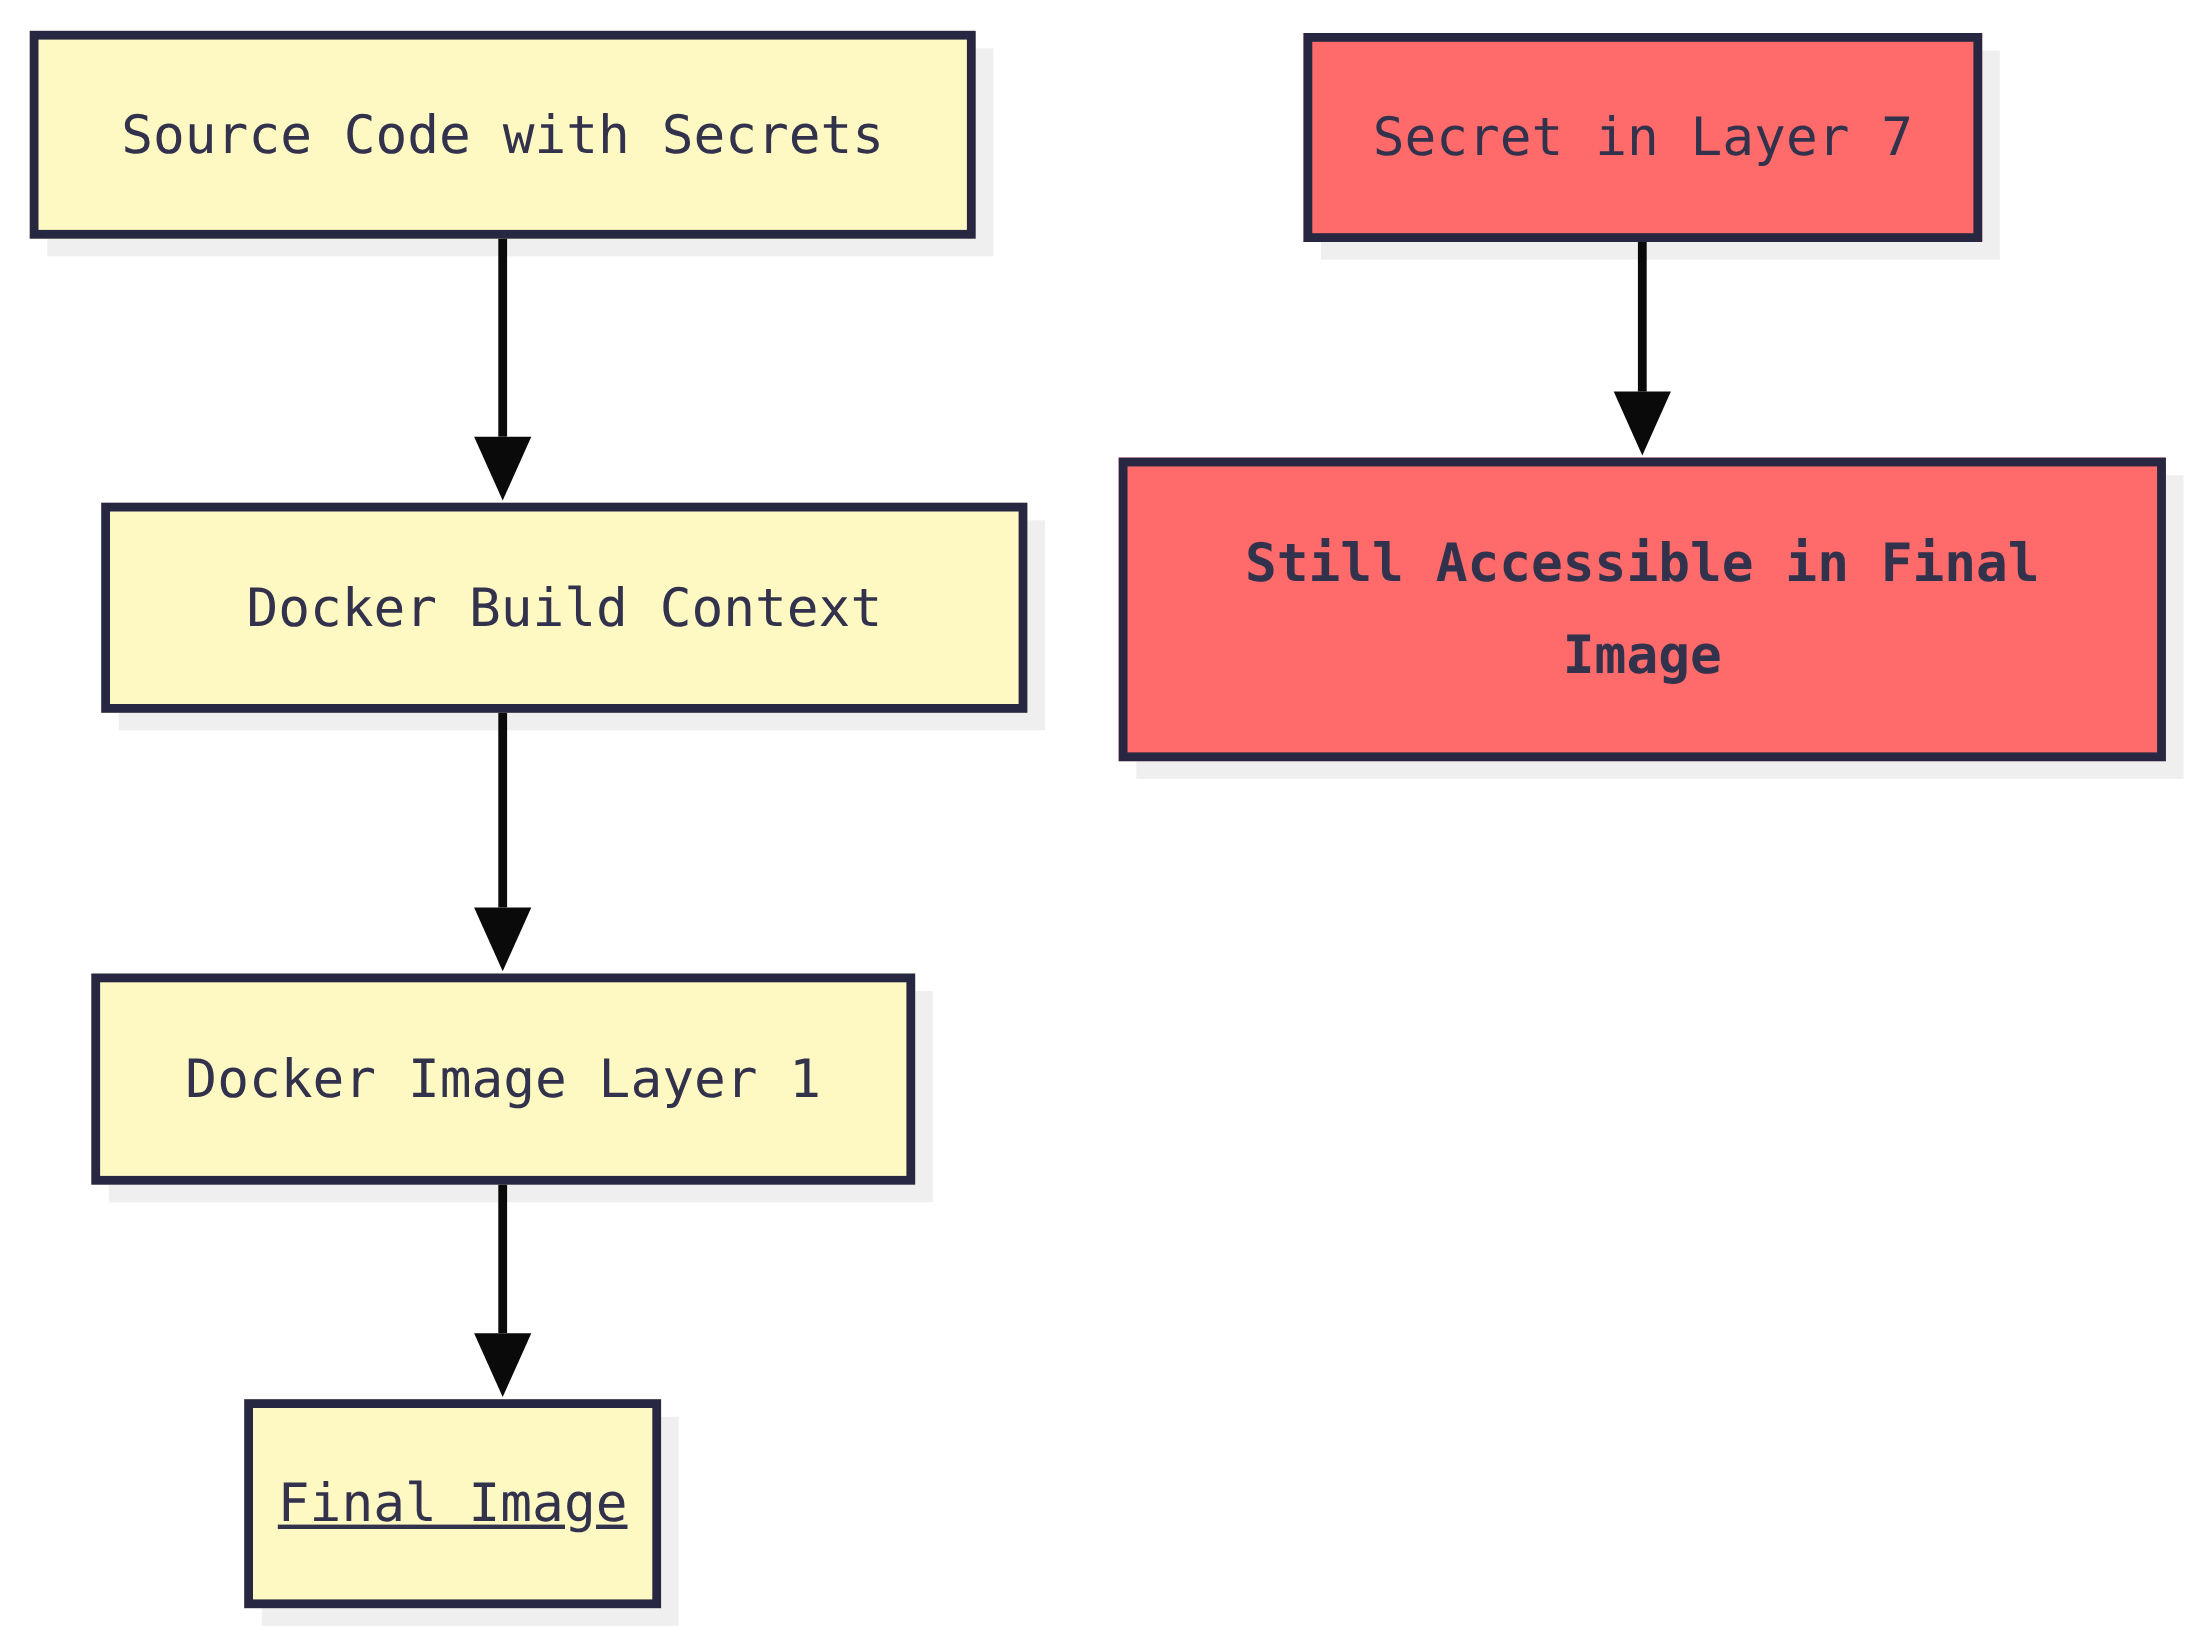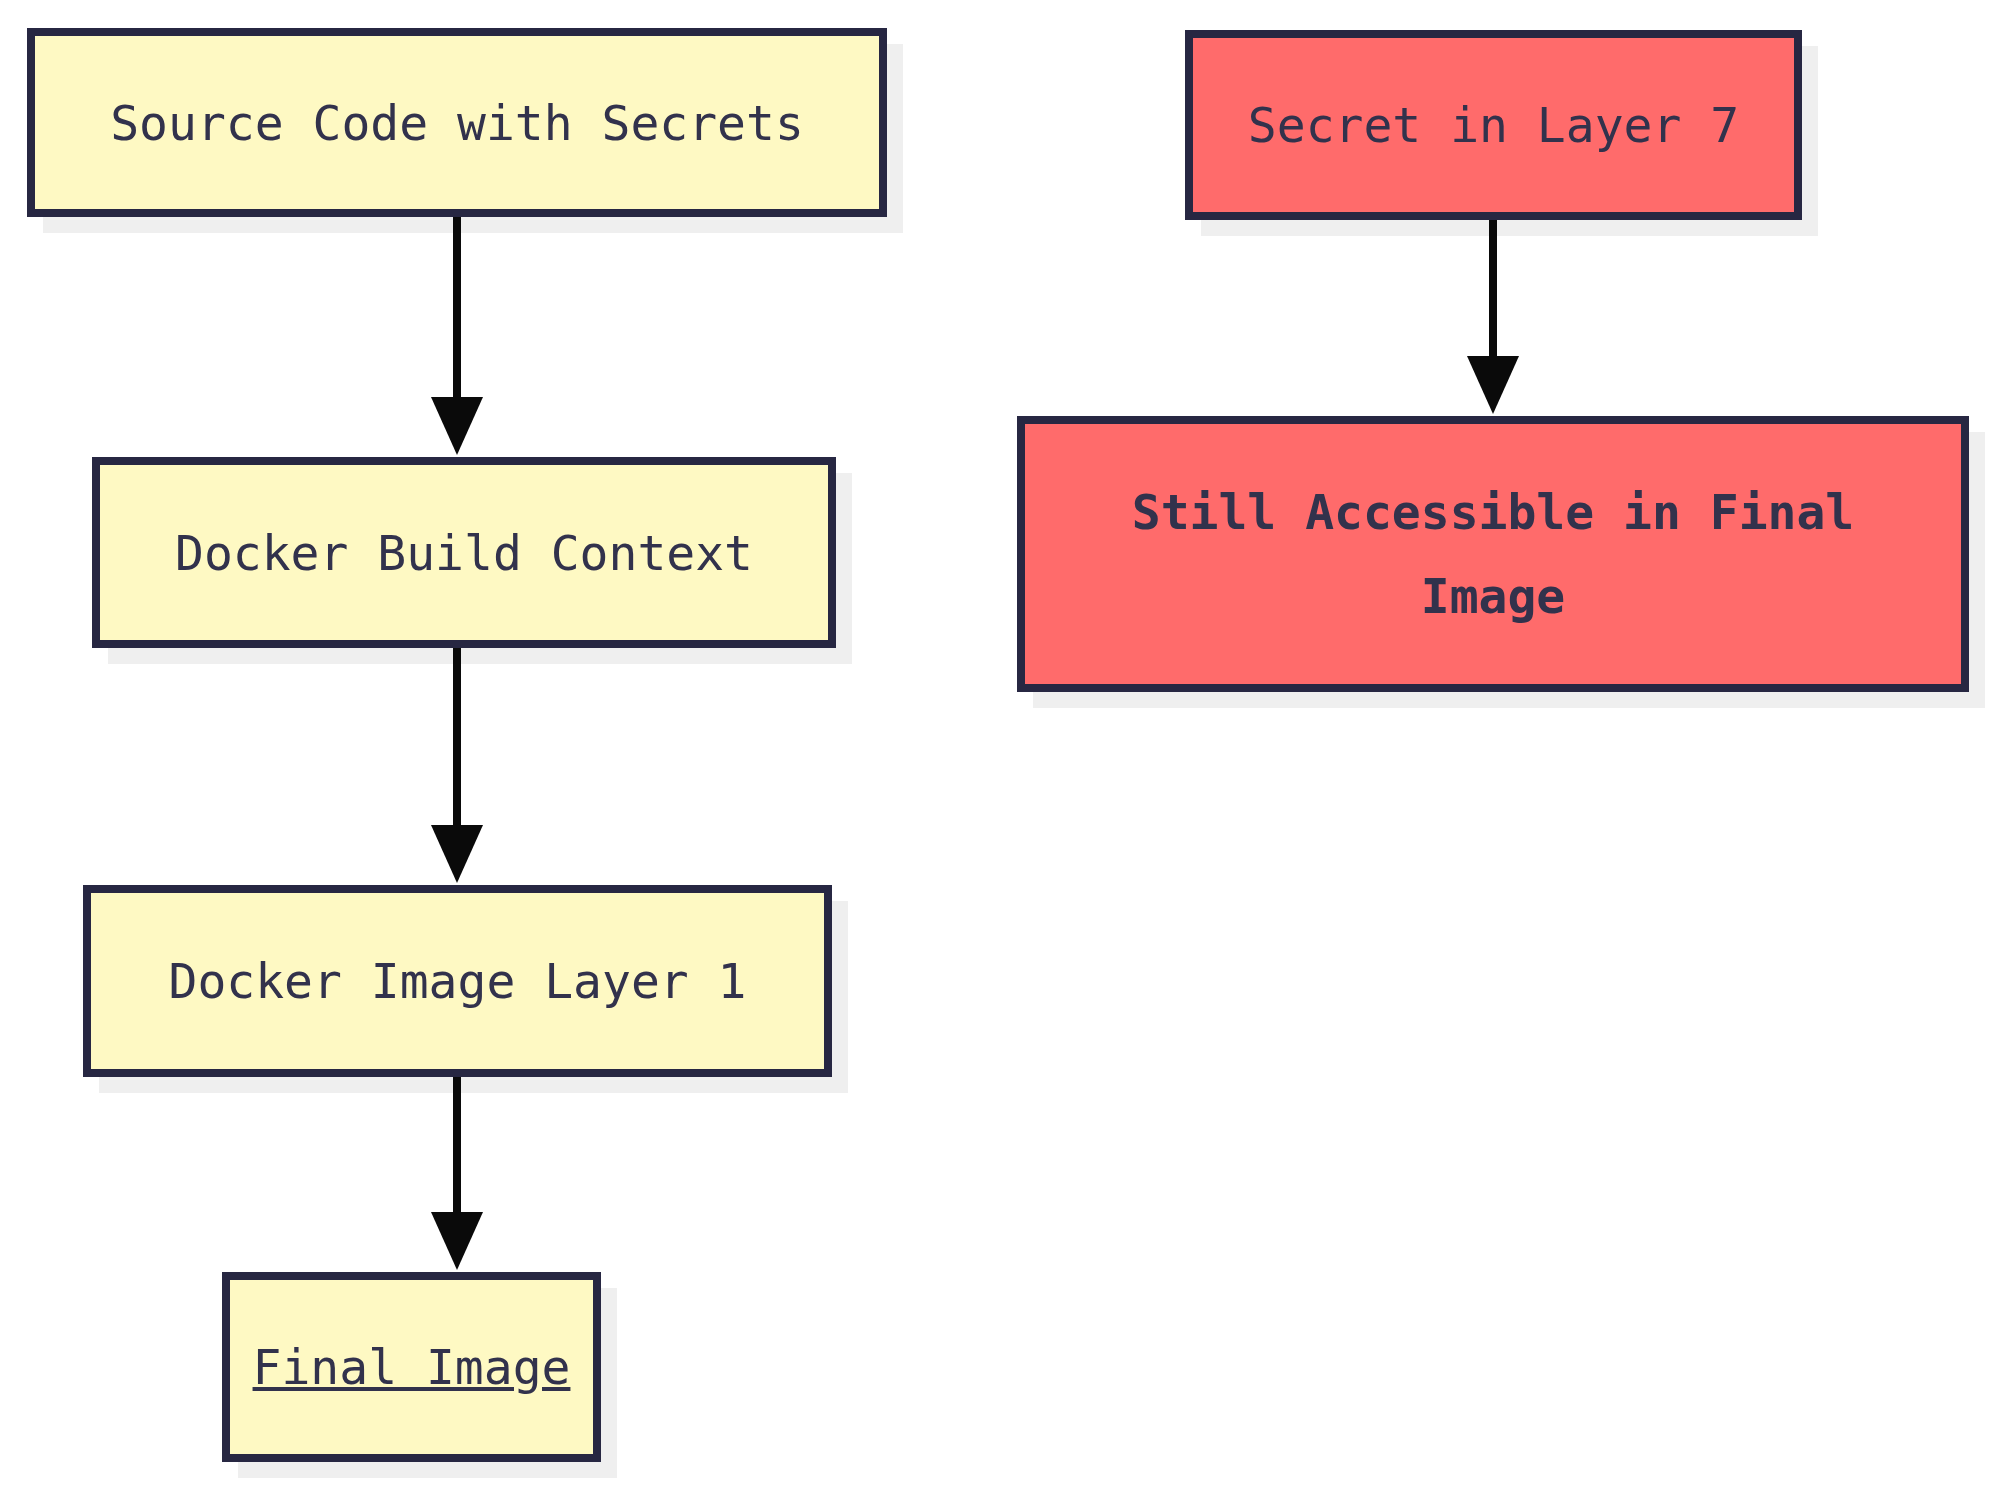--- a/index.html
+++ b/index.html
@@ -41,21 +41,21 @@
     position: absolute;
     width: 0;
     height: 0;
     border-left: 26px solid transparent;
     border-right: 26px solid transparent;
     border-top: 58px solid #0a0a0a;
   }
 
   
   #n-source   { left: 27px;   top: 28px;   width: 860px; height: 189px; }
-  #n-context  { left: 92px;   top: 457px;  width: 744px; height: 191px; }
+  #n-context  { left: 92px;   top: 457px;  width: 842px; height: 191px; }
   #n-layer1   { left: 83px;   top: 885px;  width: 749px; height: 192px; }
   #n-final    { left: 222px;  top: 1272px; width: 379px; height: 190px; text-decoration: underline; }
   
   #n-secret   { left: 1185px; top: 30px;   width: 617px; height: 190px; }
   #n-still    { left: 1017px; top: 416px;  width: 952px; height: 276px; padding: 0 60px; font-weight: bold; }
 
   
   #e1-line { left: 453px;  top: 217px;  height: 180px; }
   #e1-head { left: 431px;  top: 397px; }
   #e2-line { left: 453px;  top: 648px;  height: 177px; }

